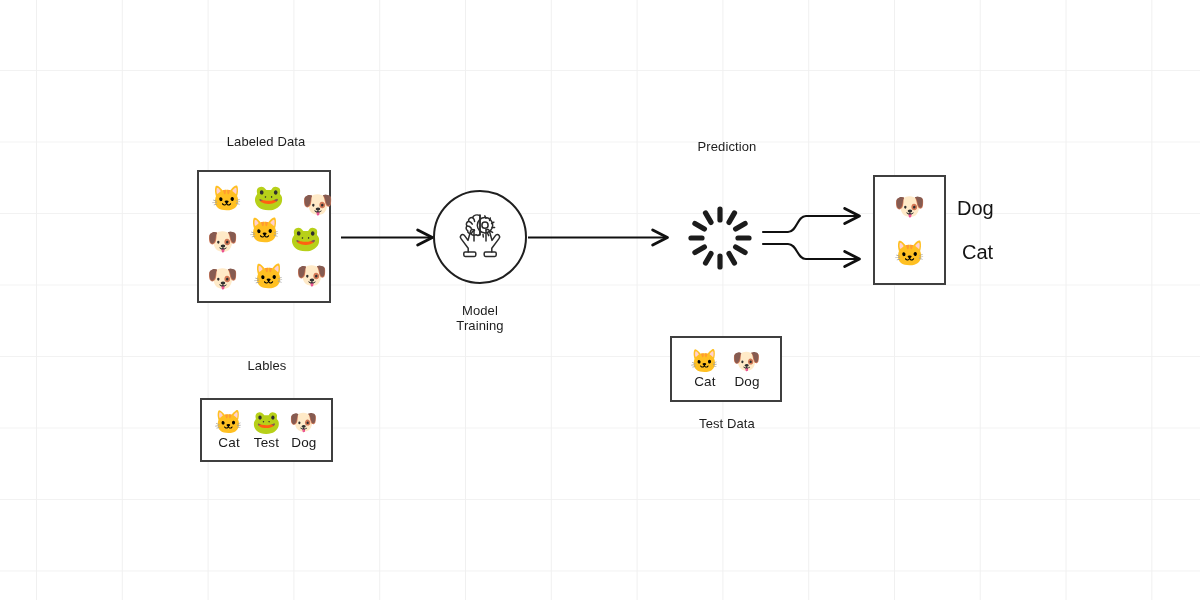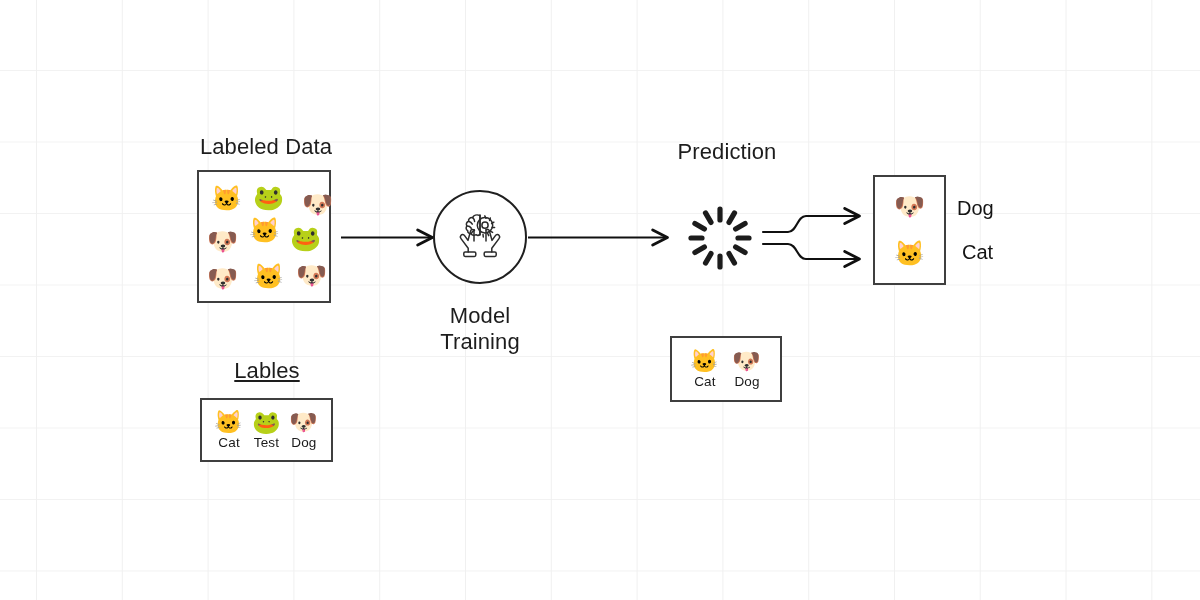--- a/index.html
+++ b/index.html
@@ -32,21 +32,21 @@
     position: absolute;
     inset: 0;
     z-index: 1;
   }
 
   .abs { position: absolute; }
 
   
   .caption {
     color: #1d1d1d;
-    font-size: 22px;
+    font-size: 13px;
     line-height: 1.18;
     letter-spacing: 0.1px;
     white-space: nowrap;
     text-align: center;
   }
 
   .out-label {
     color: #141414;
     font-size: 20px;
     white-space: nowrap;
@@ -118,21 +118,21 @@
     display: flex;
     flex-direction: column;
     align-items: center;
     justify-content: space-around;
     padding: 6px 0;
   }
   #output-box .em { font-size: 25px; line-height: 1; }
 
   
   #cap-labeled-data { left: 198px; top: 134px; width: 136px; }
-  #cap-labels       { left: 201px; top: 358px; width: 132px; text-decoration: underline; }
+  #cap-labels       { left: 201px; top: 358px; width: 132px; }
   #cap-model        { left: 416px; top: 303px; width: 128px; }
   #cap-prediction   { left: 657px; top: 139px; width: 140px; }
   #cap-test-data    { left: 656px; top: 416px; width: 142px; }
 
   #out-dog { left: 957px; top: 197px; }
   #out-cat { left: 962px; top: 241px; }
 
   
   #model-circle {
     left: 433px; top: 190px;
@@ -282,20 +282,21 @@
     <div class="tile">
       <span class="em">🐱</span>
       <span class="tile-label">Cat</span>
     </div>
     <div class="tile">
       <span class="em">🐶</span>
       <span class="tile-label">Dog</span>
     </div>
   </div>
 
+  <div class="abs caption" id="cap-test-data">Test Data</div>
 
   <div class="abs frame" id="output-box">
     <span class="em">🐶</span>
     <span class="em">🐱</span>
   </div>
 
   <div class="abs out-label" id="out-dog">Dog</div>
   <div class="abs out-label" id="out-cat">Cat</div>
 
 </div>

